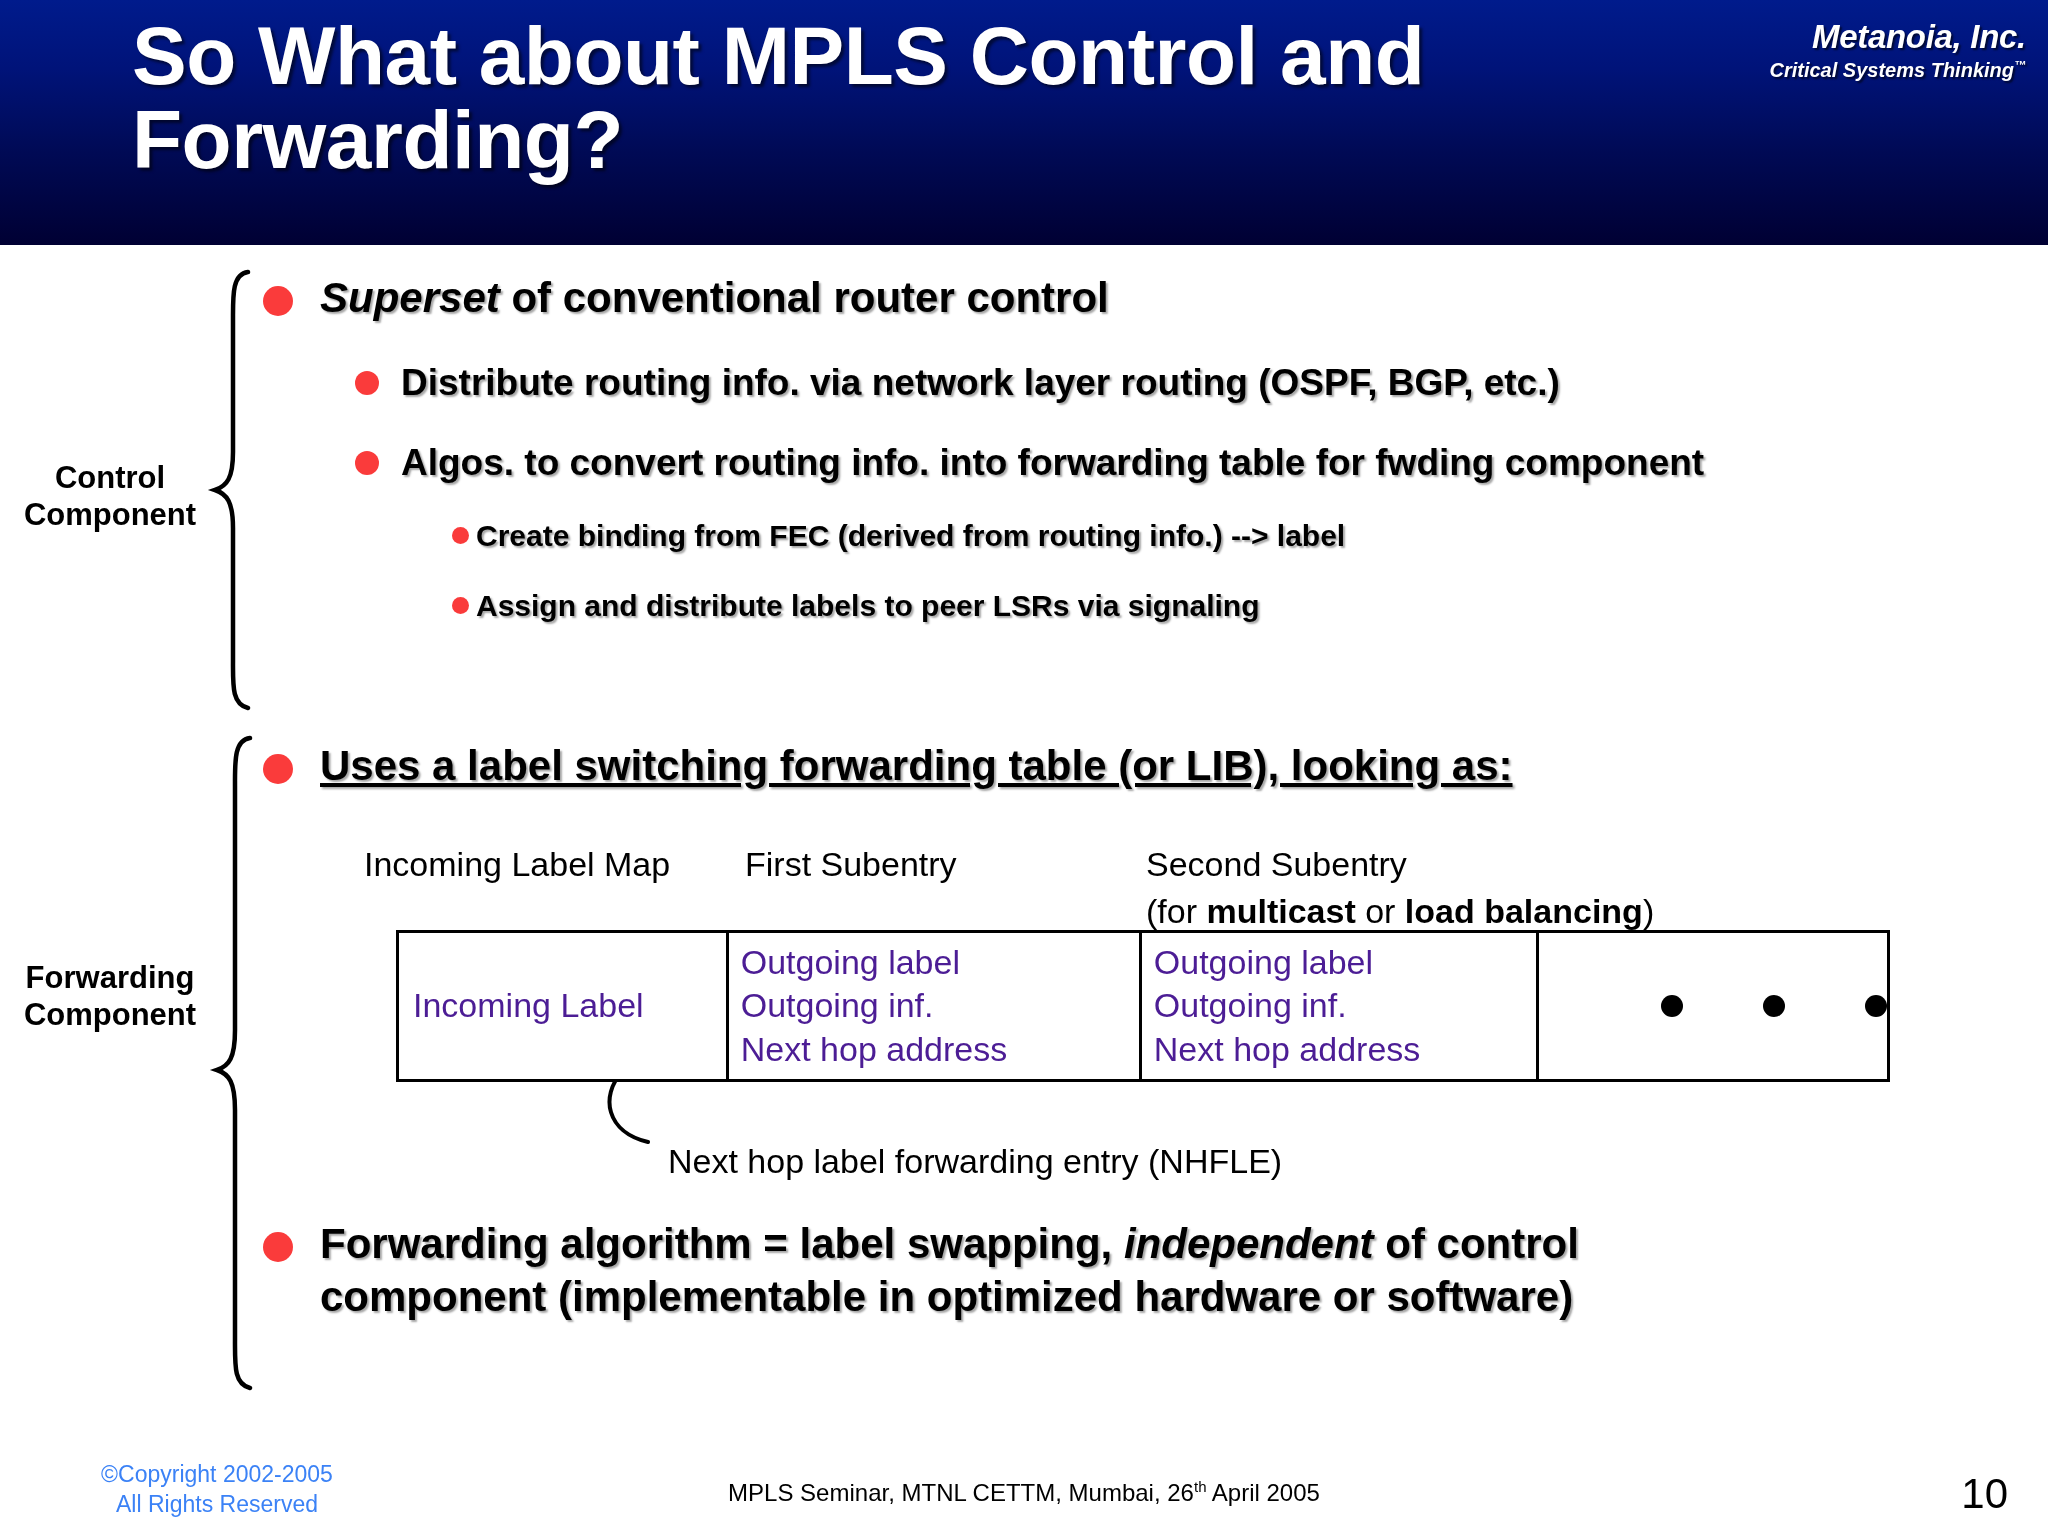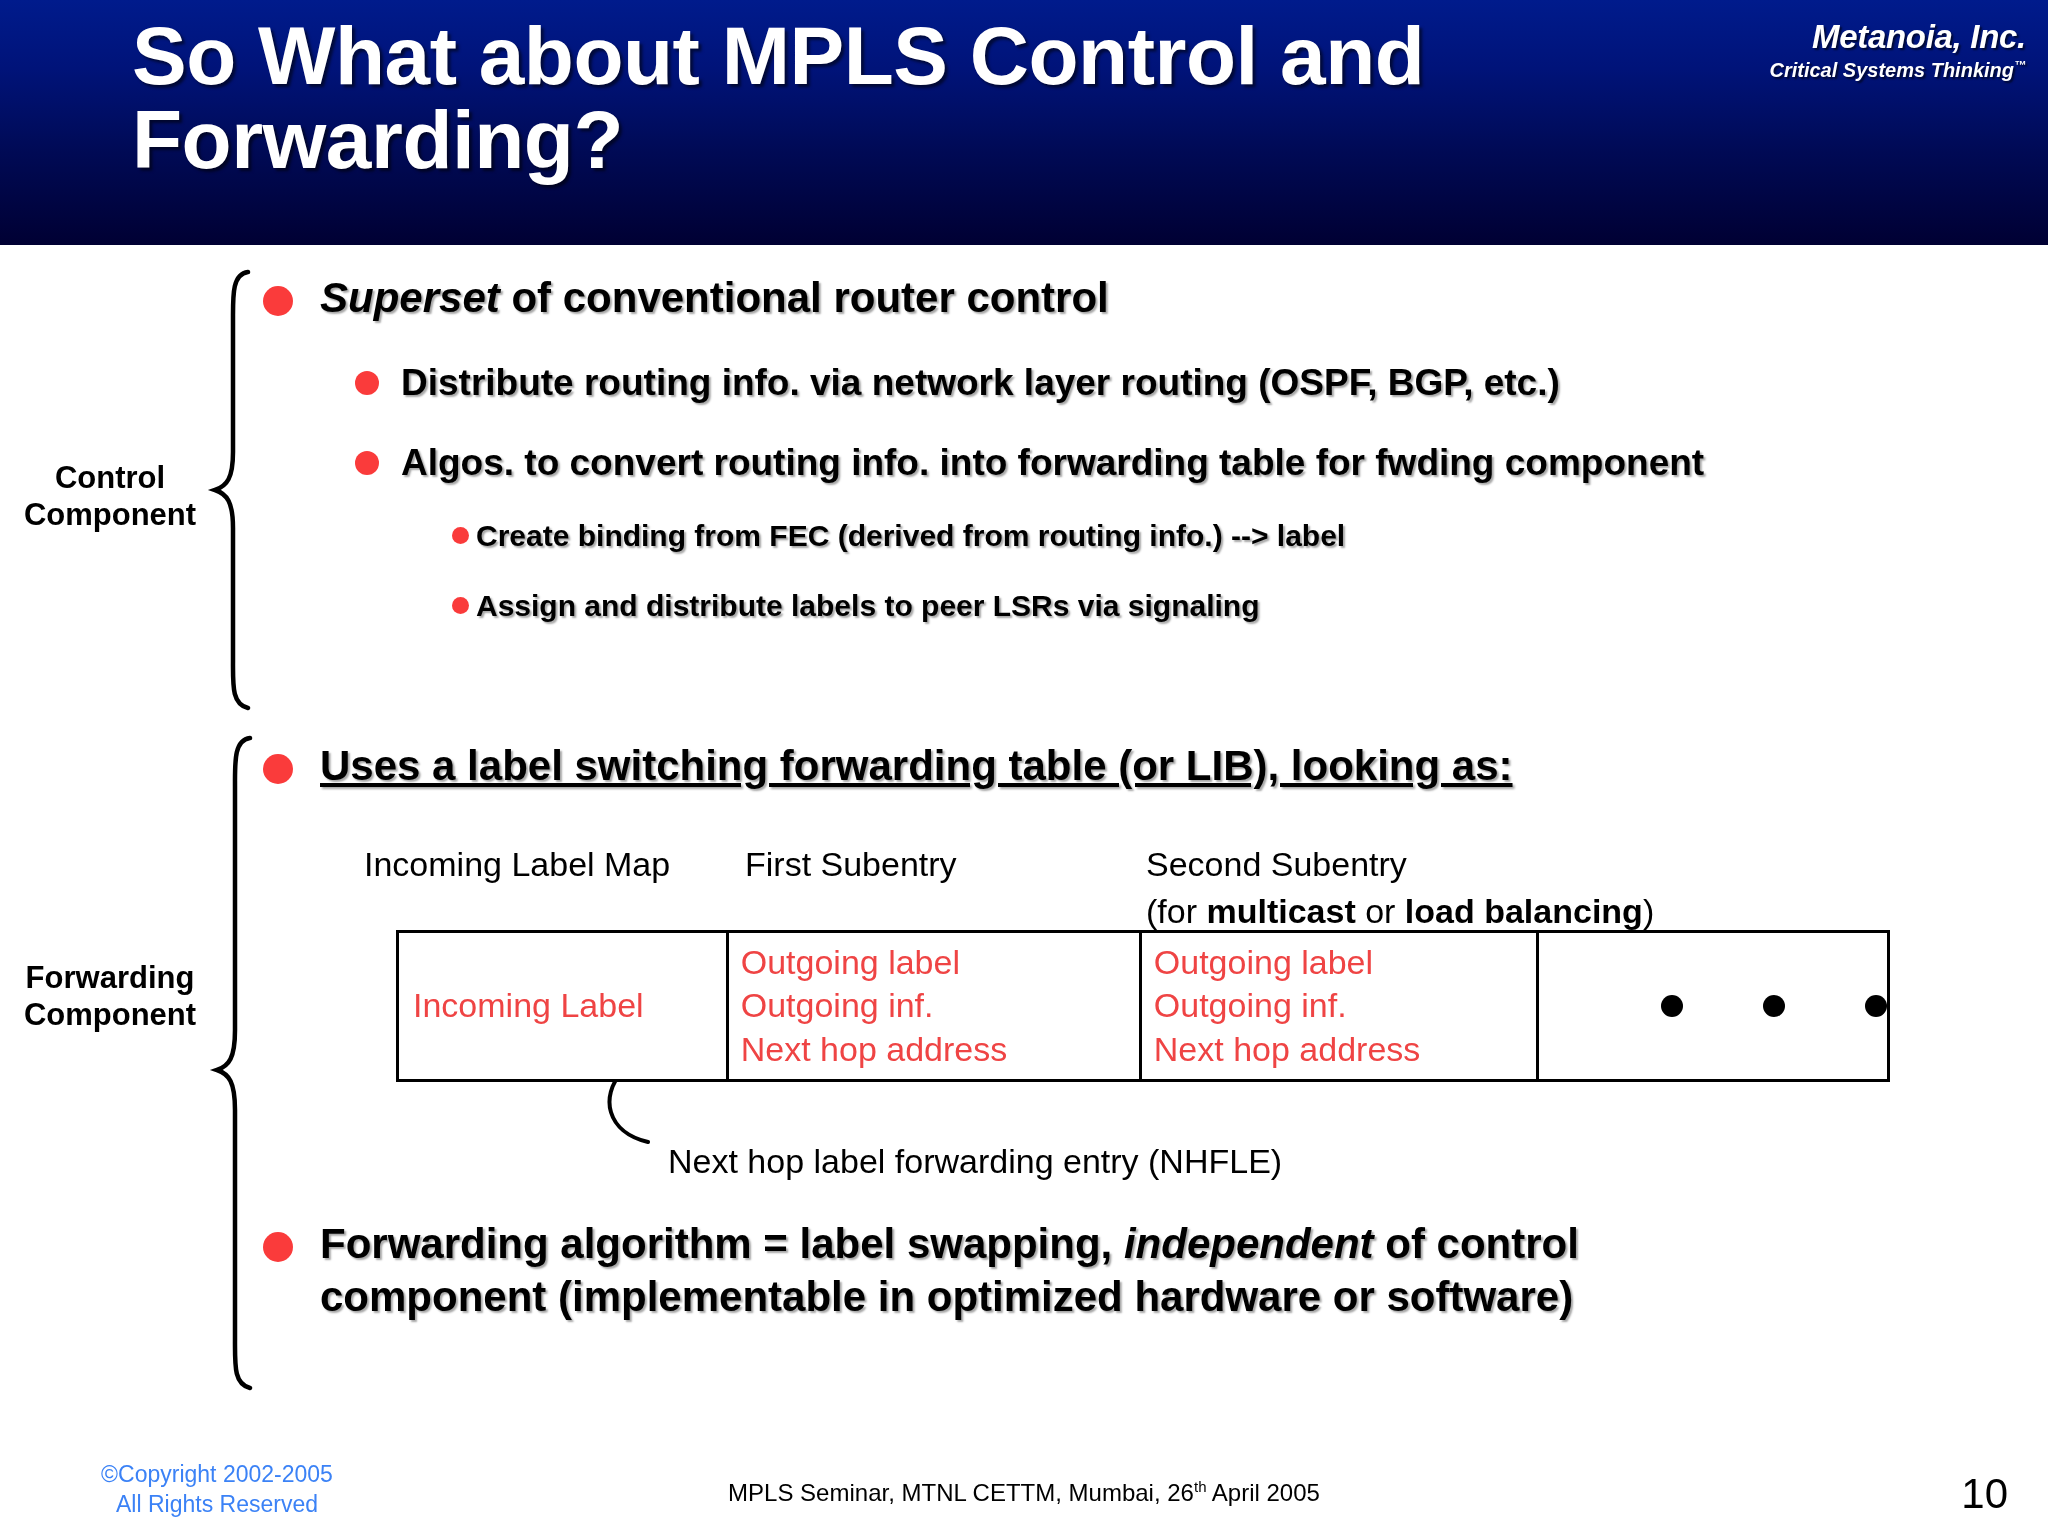--- a/index.html
+++ b/index.html
@@ -69,21 +69,21 @@
     line-height:1.18;width:230px;
   }
 
   
   .lib-table{
     position:absolute;border:3px solid #000;box-sizing:border-box;
     display:flex;background:#fff;
   }
   .cell{
     box-sizing:border-box;border-right:3px solid #000;
-    font-size:34px;color:#ef4444;line-height:1.28;
+    font-size:34px;color:#4c1d95;line-height:1.28;
     padding:10px 0 10px 12px;display:flex;flex-direction:column;justify-content:center;
     position:relative;
   }
   .cell:last-child{border-right:none;}
   .cell.center-dots{
     flex-direction:row;align-items:center;justify-content:flex-start;gap:80px;padding-left:122px;
   }
   .blkdot{width:22px;height:22px;border-radius:50%;background:#000;}
   .c1 .cellline{white-space:nowrap;margin-left:2px;}
 

